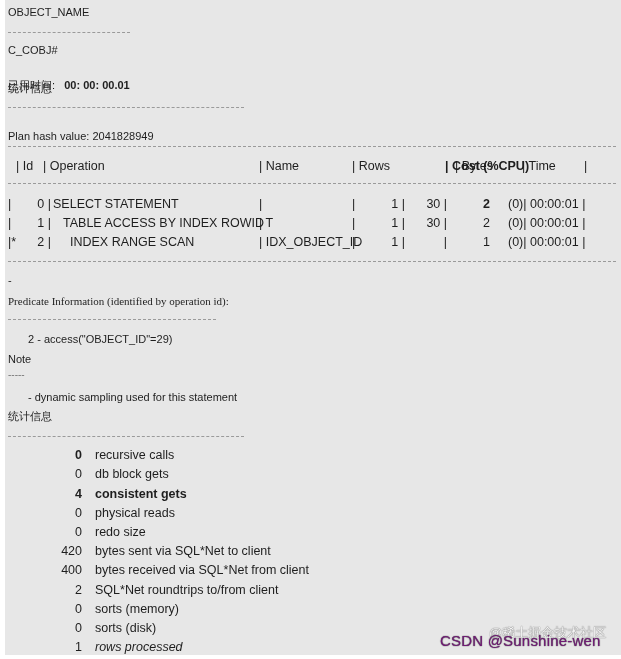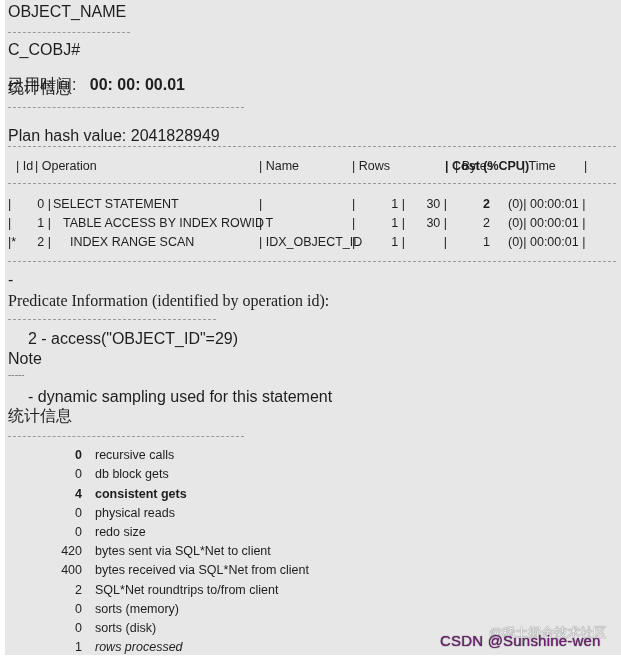--- a/index.html
+++ b/index.html
@@ -1,20 +1,20 @@
 <!DOCTYPE html>
 <html><head>
 <meta charset="utf-8">
 <style>
   html, body { margin: 0; padding: 0; background: #ffffff; }
   body { width: 621px; height: 659px; position: relative; overflow: hidden;
          font-family: "Liberation Sans", "DejaVu Sans", sans-serif; color: #1e1e1e; }
   .panel { position: absolute; left: 5px; top: 0; width: 616px; height: 655px;
            background: #e7e7e7; }
-  .line { position: absolute; left: 8px; font-size: 16px; line-height: 16px; white-space: pre; }
+  .line { position: absolute; left: 8px; font-size: 11px; line-height: 16px; white-space: pre; }
   .dash { position: absolute; left: 8px; height: 0; border-top: 1px dashed #9a9a9a; }
   .bold { font-weight: bold; }
   .cell { position: absolute; font-size: 12.5px; line-height: 16px; white-space: pre; }
   .r { text-align: right; }
   .stat-val { position: absolute; width: 40px; text-align: right; font-size: 12.5px; line-height: 16px; }
   .stat-lbl { position: absolute; left: 95px; font-size: 12.5px; line-height: 16px; white-space: pre; }
   .wm1 { position: absolute; left: 489px; top: 624px; font-size: 13px; color: #f4f4f4;
          text-shadow: 0 0 1px #777, 0 0 1px #777; }
   .wm2 { position: absolute; left: 440px; top: 632px; font-size: 15px; color: #701a75;
          text-shadow: 0 0 1px #666, 0 0 1px #666; letter-spacing: 0.2px; }
@@ -28,21 +28,21 @@
 <div class="dash" style="top:32px; width:122px;"></div>
 <div class="line" style="top:42px;">C_COBJ#</div>
 <div class="line" style="top:61px;margin-top:16px;"><span>已用时间:</span>   <span class="bold">00: 00: 00.01</span></div>
 <div class="line" style="top:80px;">统计信息</div>
 <div class="dash" style="top:107px; width:236px;"></div>
 <div class="line" style="top:120px;margin-top:8px;">Plan hash value: 2041828949</div>
 
 <div class="dash" style="top:146px; width:608px;"></div>
 <div>
   <div class="cell" style="left:16px; top:158px;">| Id</div>
-  <div class="cell" style="left:35px; top:158px;">| Operation</div>
+  <div class="cell" style="left:43px; top:158px;">| Operation</div>
   <div class="cell" style="left:259px; top:158px;">| Name</div>
   <div class="cell" style="left:352px; top:158px;">| Rows</div>
   <div class="cell" style="left:419px; top:158px;margin-left:36px;">| Bytes</div>
   <div class="cell bold" style="left:445px; top:158px;">| Cost (%CPU)</div>
   <div class="cell" style="left:522px; top:158px;">| Time</div>
   <div class="cell" style="left:584px; top:158px;">|</div>
 </div>
 <div class="dash" style="top:183px; width:608px;"></div>
 
 <div>

